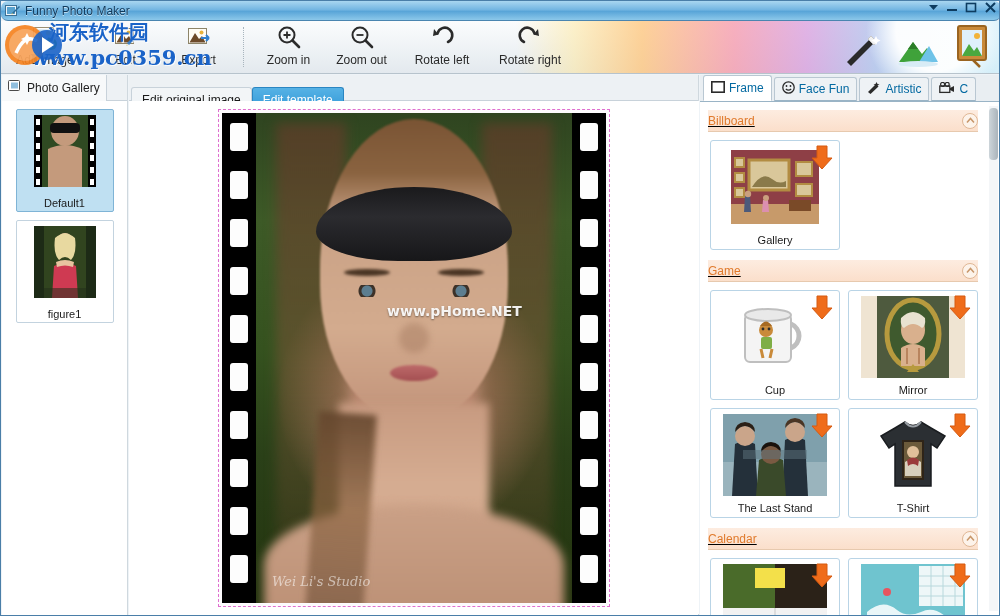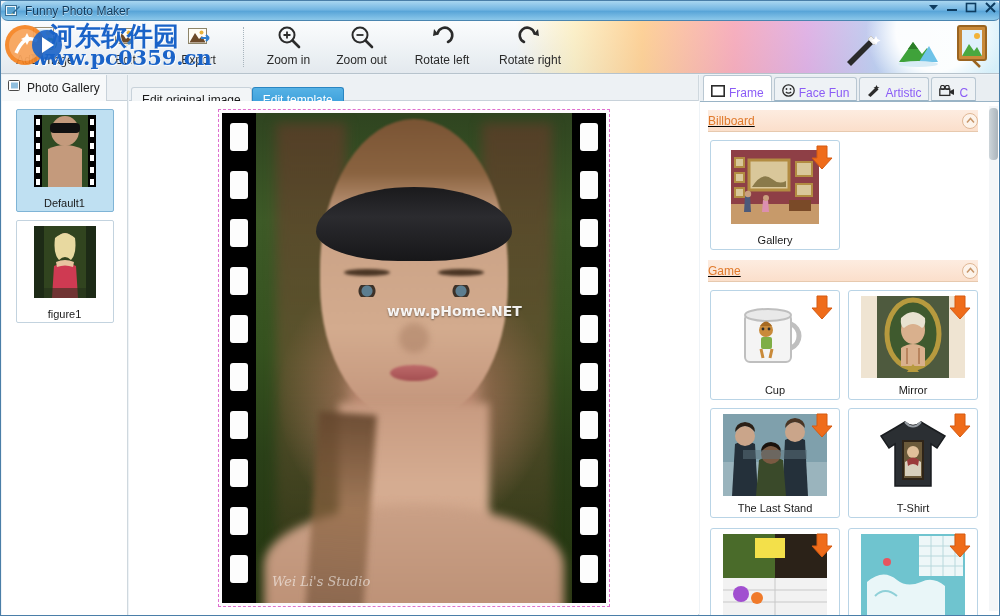--- a/index.html
+++ b/index.html
@@ -83,21 +83,21 @@
   }
 
   
   .wm-logo {
     position: absolute; left: 2px; top: 18px; width: 200px; height: 56px;
     pointer-events: none; z-index: 40;
   }
   .wm-cn {
     position: absolute; left: 48px; top: 18px;
     font-family: "DejaVu Sans", sans-serif;
-    font-size: 26px; font-weight: bold; color: #1a63c8;
+    font-size: 20px; font-weight: bold; color: #1a63c8;
     text-shadow: 1px 1px 0 rgba(255,255,255,0.9);
     white-space: nowrap;
   }
   .wm-url {
     position: absolute; left: 30px; top: 44px;
     font-family: "DejaVu Serif", serif;
     font-size: 21px; font-weight: bold; color: #1a63c8;
     text-shadow: 1px 1px 0 rgba(255,255,255,0.85);
     white-space: nowrap;
   }
@@ -240,22 +240,22 @@
   .rightpanel {
     position: absolute; left: 699px; top: 74px;
     width: 300px; height: 540px;
     background: #ffffff;
   }
   .rp-tabbar {
     height: 27px; background: #e9eef2; border-bottom: 1px solid #9ab4c6;
     display:flex; align-items: flex-end; padding-left: 3px; overflow: hidden;
   }
   .rp-tab {
-    height: 24px; padding: 0 7px; display:flex; align-items:flex-end; gap:4px;
-    font-size: 12px; color:#8b5cf6; background:#eef2f5;
+    height: 24px; padding: 0 7px; display:flex; align-items:center; gap:4px;
+    font-size: 12px; color:#0369a1; background:#eef2f5;
     border:1px solid #b9c7d2; border-bottom: 1px solid #9ab4c6;
     border-radius: 3px 3px 0 0; margin-right: 2px; cursor: default; white-space: nowrap;
   }
   .rp-tab.active {
     background:#ffffff; border-bottom-color:#ffffff; height: 26px;
   }
   .rp-scrollarea { position: relative; width: 300px; height: 513px; overflow: hidden; }
   .rp-content { position:absolute; left:0; top:0; width: 286px; padding: 4px 8px 0 8px; }
   .section-head {
     height: 22px; margin-top: 8px;
@@ -771,20 +771,28 @@
             <span class="dl-arrow">
               <svg width="22" height="26" viewBox="0 0 22 26">
                   <path d="M6 1 h10 v12 h5 L11 24 L1 13 h5 Z" fill="#ef6c1a" stroke="#d65a10"></path>
                 </svg>
             </span>
             <span class="tcap">T-Shirt</span>
           </div>
 
         </div>
 
+        <div class="section-head">
+          <span class="section-title">Calendar</span>
+          <span class="collapse-btn">
+            <svg width="9" height="7" viewBox="0 0 9 7">
+                <path d="M1 5.5 L4.5 1.5 L8 5.5" stroke="#c8976a" stroke-width="1.5" fill="none"></path>
+              </svg>
+          </span>
+        </div>
         <div class="tile-grid">
           <div class="tile">
             <div class="tpic">
               <svg width="104" height="82" viewBox="0 0 104 82">
                 <rect width="104" height="82" fill="#ffffff"></rect>
                 <rect x="0" y="0" width="52" height="44" fill="#4a6b2a"></rect>
                 <rect x="52" y="0" width="52" height="44" fill="#2b2218"></rect>
                 <rect x="32" y="4" width="30" height="20" fill="#f3e04a"></rect>
                 <rect x="0" y="44" width="104" height="38" fill="#f2f2f2"></rect>
                 <g stroke="#c8c8c8" stroke-width="1">

